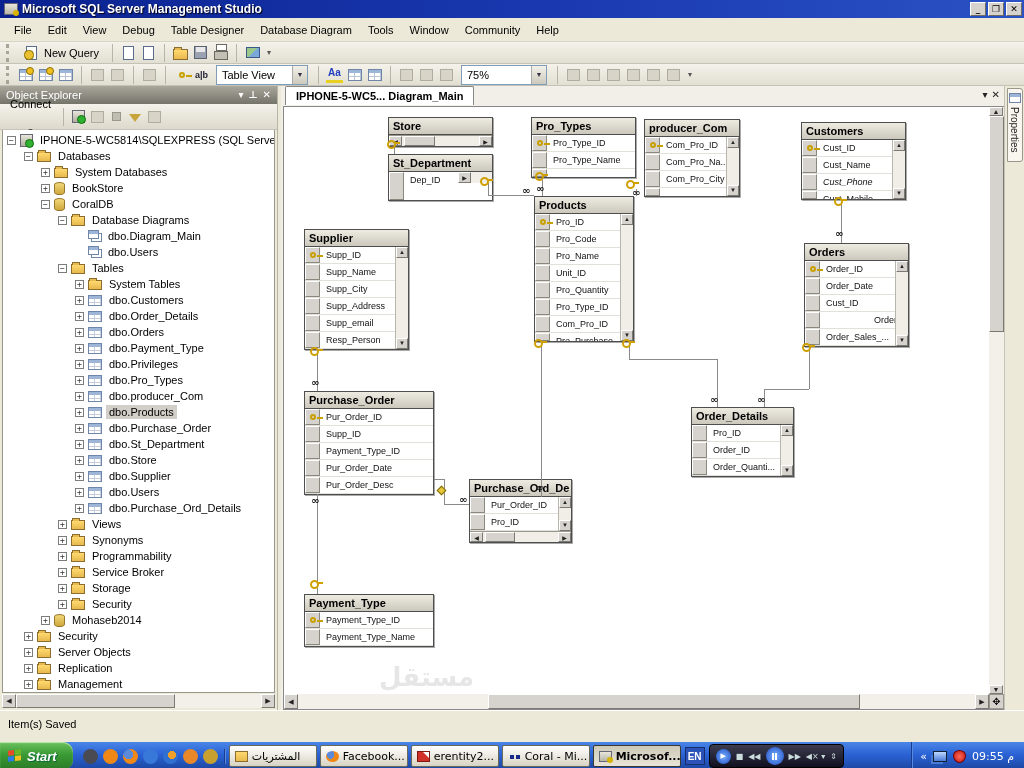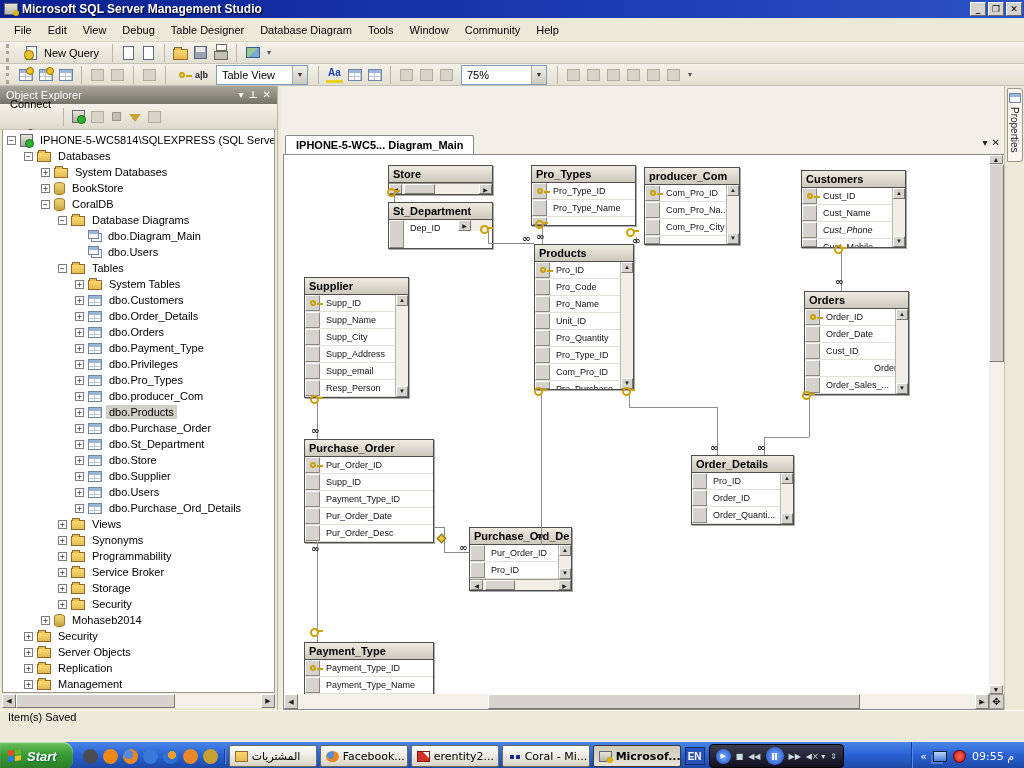--- a/index.html
+++ b/index.html
@@ -73,21 +73,21 @@
      repeating-linear-gradient(90deg,transparent 0 5px,#c4cedc 5px 6px),
      repeating-linear-gradient(transparent 0 6px,#c4cedc 6px 7px),#fff;}
   .ti-diagram{width:11px;height:9px;border:1px solid #6f86a8;background:linear-gradient(#9db6d8 0 3px,#fff 3px);box-shadow:3px 3px 0 -1px #fff,3px 3px 0 0 #6f86a8;margin:0 6px 3px 0;}
   .oe-hscroll{height:14px;margin:1px 2px 2px;display:flex;align-items:stretch;}
   .scr-ar{width:14px;background:#d6d3ce;border:1px solid;border-color:#fff #7a7a72 #7a7a72 #fff;
     font-size:7px;display:flex;align-items:center;justify-content:center;color:#222;}
   .scr-track{flex:1;background:#f2f0e8;position:relative;}
   .scr-thumb{position:absolute;background:#d6d3ce;border:1px solid;border-color:#fff #7a7a72 #7a7a72 #fff;}
   
   .doc{flex:1;display:flex;flex-direction:column;background:#f1efe7;border-left:3px solid #ece9d8;min-width:0;}
-  .tabbar{height:20px;display:flex;align-items:center;padding-left:4px;position:relative;margin-top:48px;}
+  .tabbar{height:20px;display:flex;align-items:flex-start;padding-left:4px;position:relative;}
   .tab{height:19px;background:#fff;border:1px solid #888;border-bottom:none;border-radius:2px 2px 0 0;
     padding:0 10px;font-weight:bold;display:flex;align-items:center;}
   .doc-btns{position:absolute;right:4px;top:3px;display:flex;gap:4px;font:bold 10px/12px "DejaVu Sans",sans-serif;color:#222;}
   .canvas-wrap{flex:1;position:relative;border:1px solid #888;border-right:none;margin-left:2px;background:#fff;overflow:hidden;}
   .canvas{position:absolute;left:0;top:0;right:15px;bottom:15px;background:#fff;overflow:hidden;}
   .doc-vscroll{position:absolute;top:0;right:0;bottom:15px;width:15px;background:#f2f0e8;display:flex;flex-direction:column;}
   .doc-hscroll{position:absolute;left:0;bottom:0;right:15px;height:15px;background:#f2f0e8;display:flex;}
   .pan-btn{position:absolute;right:0;bottom:0;width:15px;height:15px;background:#d6d3ce;border:1px solid #9a978c;
     display:flex;align-items:center;justify-content:center;font-size:10px;color:#111;font-family:"DejaVu Sans",sans-serif;}
   .watermark{position:absolute;font:bold 26px "DejaVu Sans",sans-serif;color:#c8c8c8;opacity:.45;pointer-events:none;}
@@ -115,21 +115,21 @@
   .g-key::before{content:"";position:absolute;left:0;top:0;width:5px;height:5px;border:2px solid #cfa000;border-radius:50%;}
   .g-key::after{content:"";position:absolute;left:8px;top:2px;width:5px;height:2px;background:#cfa000;box-shadow:3px 2px 0 -1px #cfa000;}
   .g-inf{position:absolute;font:bold 10px/10px "DejaVu Sans",sans-serif;color:#222;}
   .g-dia{position:absolute;width:7px;height:7px;background:#e8c838;border:1px solid #7a6a10;transform:rotate(45deg);}
   
   .props{width:20px;background:#ece9d8;border-left:1px solid #c5c2b8;display:flex;flex-direction:column;align-items:center;padding-top:2px;}
   .props-tab{background:#f8f6ee;border:1px solid #9a978c;border-radius:0 3px 3px 0;padding:4px 1px 8px;display:flex;flex-direction:column;align-items:center;gap:4px;}
   .props-tab .pt-ic{width:12px;height:10px;border:1px solid #6f86a8;background:linear-gradient(#9db6d8 0 3px,#fff 3px);}
   .props-tab .pt-tx{writing-mode:vertical-rl;font-size:10px;color:#222;}
   
-  .statusbar{height:32px;background:#ece9d8;border-top:1px solid #fff;display:flex;align-items:flex-start;padding:0 8px;box-shadow:0 -1px 0 #c5c2b8;}
+  .statusbar{height:32px;background:#ece9d8;border-top:1px solid #fff;display:flex;align-items:flex-end;padding:12px 8px;box-shadow:0 -1px 0 #c5c2b8;}
   
   .taskbar{height:28px;background:linear-gradient(#4a86e8,#2a62d4 45%,#1c46a0);display:flex;align-items:center;gap:4px;}
   .start{height:28px;display:flex;align-items:center;gap:5px;padding:0 16px 0 8px;color:#fff;font:bold italic 13px "Liberation Sans",sans-serif;
     background:linear-gradient(#6cc25e,#3a9a34 45%,#2a7a26);border-radius:0 10px 10px 0;text-shadow:1px 1px 1px #063;box-shadow:inset 0 1px 1px #bfe8b0;}
   .winflag{width:14px;height:12px;display:grid;grid-template-columns:6px 6px;grid-template-rows:5px 5px;gap:1px;transform:skewY(-6deg);}
   .winflag i{display:block;}
   .ql{display:flex;align-items:center;gap:5px;padding:0 6px;border-right:1px solid #1a3c8c;box-shadow:1px 0 0 #5a8ae0;}
   .ql-ic{width:15px;height:15px;border-radius:50%;}
   .tasks{display:flex;gap:3px;align-items:center;}
   .task{height:22px;width:88px;border-radius:2px;background:linear-gradient(#ffffff,#d8d4c4);border:1px solid #6a6a5a;

